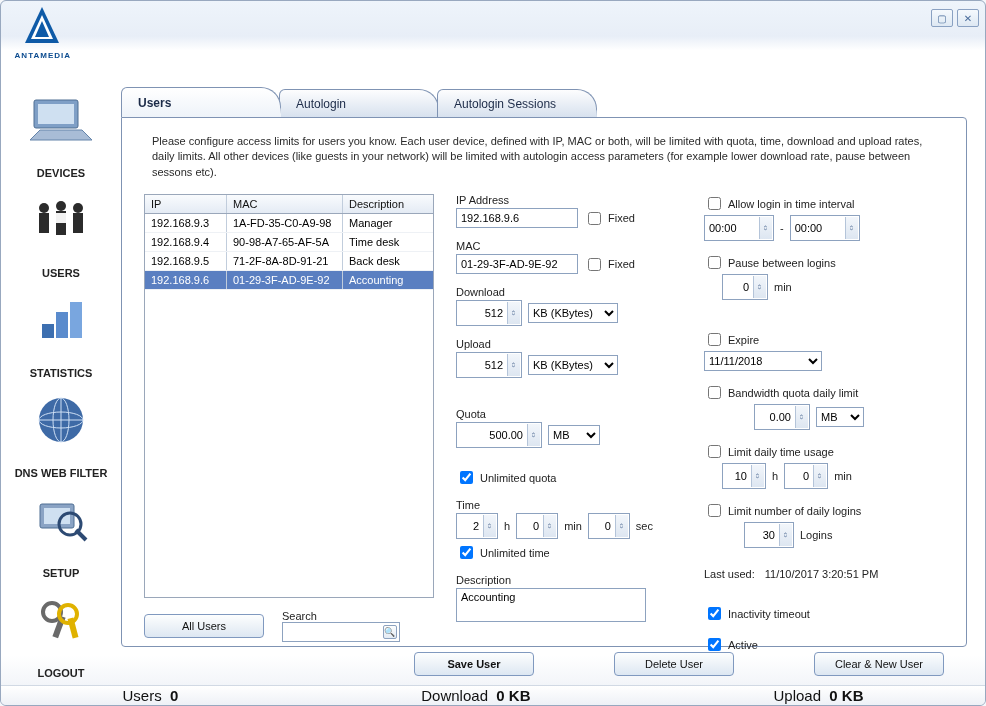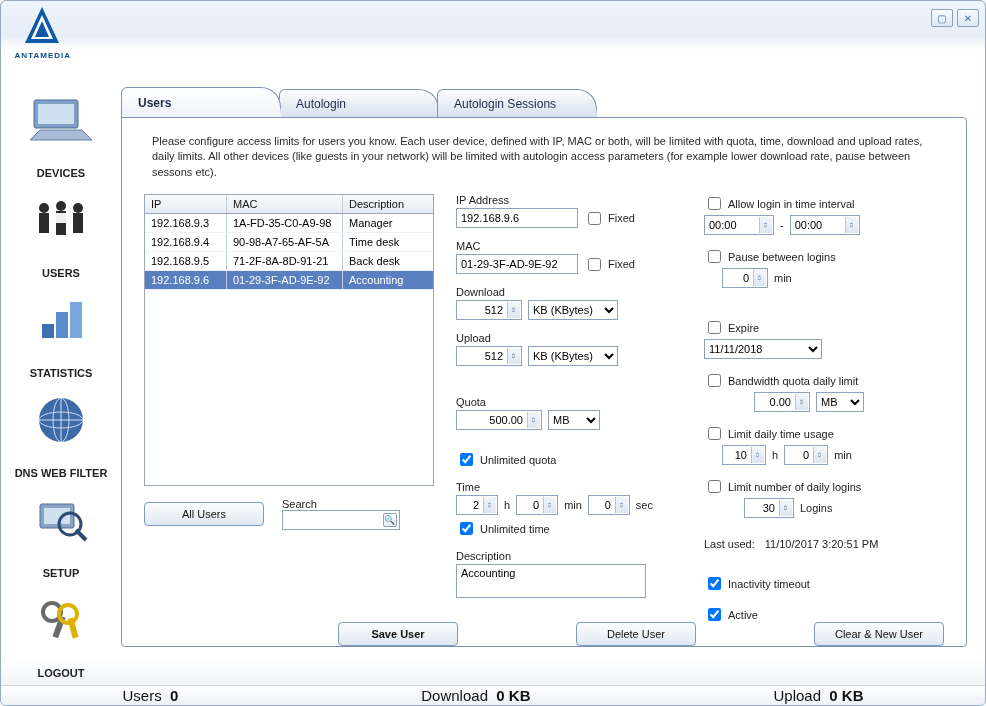--- a/index.html
+++ b/index.html
@@ -26,35 +26,35 @@
          border:1px solid #7f93b3; border-bottom:none; font-size:12px; color:#1c2b48;
          background:linear-gradient(#fdfdfe,#d7e1ee); border-top-left-radius:6px; border-top-right-radius:20px;
          margin-right:-2px; cursor:pointer; min-width:160px;}
   .tab.active { background:linear-gradient(#ffffff,#eef3f9); font-weight:bold; z-index:2; height:30px;}
   .tab::after { content:""; position:absolute; right:-1px; top:0; bottom:0; width:26px;
     background:inherit; border-top-right-radius:26px;}
   .panel { border:1px solid #7f93b3; border-radius:4px; border-top-left-radius:0; background:#fff; padding:16px 22px 14px 22px; height:530px; }
   .help { font-size:11px; color:#2a2a2a; line-height:1.4; margin-bottom:14px; padding-left:8px;}
   .columns { display:flex; gap:22px; }
   .col-table { width:290px;}
-  .table { border:1px solid #9aa7ba; height:292px; font-size:11px; overflow:hidden;}
+  .table { border:1px solid #9aa7ba; height:404px; font-size:11px; overflow:hidden;}
   .thead { display:flex; background:linear-gradient(#f9fbfd,#e4ebf4); border-bottom:1px solid #9aa7ba;}
   .th, .td { padding:3px 6px; border-right:1px solid #c1cddc; overflow:hidden; white-space:nowrap; text-overflow:ellipsis;}
   .th:last-child, .td:last-child{ border-right:none;}
   .th { font-weight:normal; color:#111;}
   .c-ip { width:82px;} .c-mac{ width:116px;} .c-desc{ flex:1;}
   .tr { display:flex; border-bottom:1px solid #eef1f5;}
   .tr.selected { background:#5a7fc1; color:#fff;}
   .btnbar-left { display:flex; align-items:center; gap:18px; margin-top:12px;}
   .btn { border:1px solid #8099bf; background:linear-gradient(#fdfefe,#dde7f2); border-radius:4px; font-size:11px; height:24px; display:flex;align-items:center;justify-content:center; cursor:pointer; padding:0 20px; color:#111;}
   .btn.bold { font-weight:bold;}
   .searchwrap { font-size:11px; color:#222;}
   .searchbox { position:relative; width:118px;}
   input.text, textarea.text { border:1px solid #8da2bf; padding:2px 4px; font-size:11px; background:#fff; height:20px;}
-  input.num { border:1px solid #8da2bf; text-align:right; padding:2px 18px 2px 4px; font-size:11px; height:20px; background:#fff;}
+  input.num { border:1px solid #8da2bf; text-align:right; padding:2px 18px 2px 4px; font-size:11px; height:26px; background:#fff;}
   .spin { position:relative; display:inline-block;}
   .spin::after{content:""; position:absolute; right:2px; top:2px; bottom:2px; width:12px;
     background:linear-gradient(#f2f6fb,#dde6f1); border-left:1px solid #b4c4d9;}
   .spin::before{content:"‹›"; position:absolute; right:2px; top:0; bottom:0; width:12px; font-size:8px; transform:rotate(90deg); color:#4b6791; display:flex;align-items:center;justify-content:center; z-index:1;}
   select.sel { border:1px solid #8da2bf; font-size:11px; height:20px; background:#fff;}
   .col-form { flex:1; display:flex; gap:28px;}
   .form-l, .form-r { display:flex; flex-direction:column; font-size:11px; color:#222;}
   .form-l { width:220px;} .form-r{ width:220px;}
   .fld { margin-bottom:12px;}
   .fld label.top { display:block; margin-bottom:2px;}
@@ -371,21 +371,21 @@
                 <label class="chk">
                     <input type="checkbox" checked="" style="">
                     <span>Active</span>
                   </label>
               </div>
             </div>
           </div>
         </div>
 
         <div style="display:flex; justify-content:flex-end; margin-top:-26px;">
-          <div class="formbtns" style="width:606px; justify-content:space-between;">
+          <div class="formbtns" style="width:530px; justify-content:space-between;">
             <div class="btn bold">
                 <span>Save User</span>
               </div>
             <div class="btn">
                 <span>Delete User</span>
               </div>
             <div class="btn">
                 <span>Clear &amp; New User</span>
               </div>
           </div>

